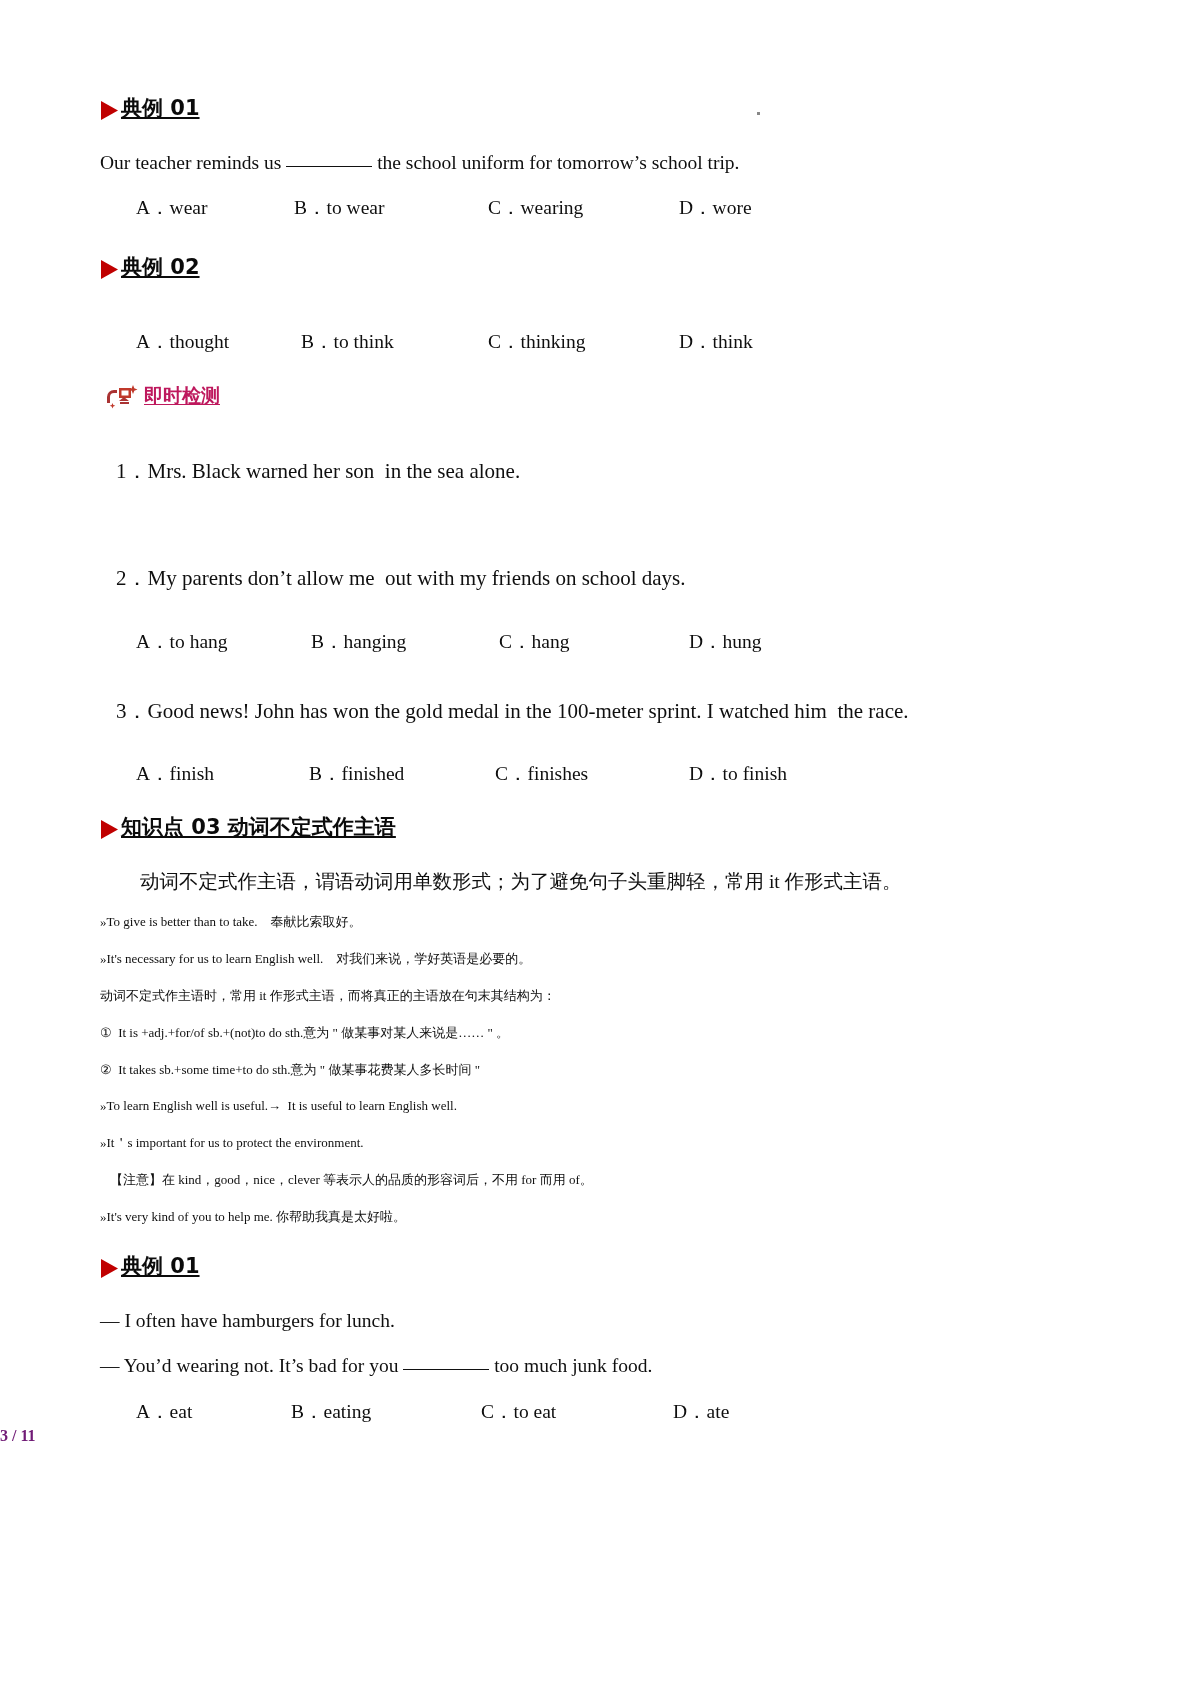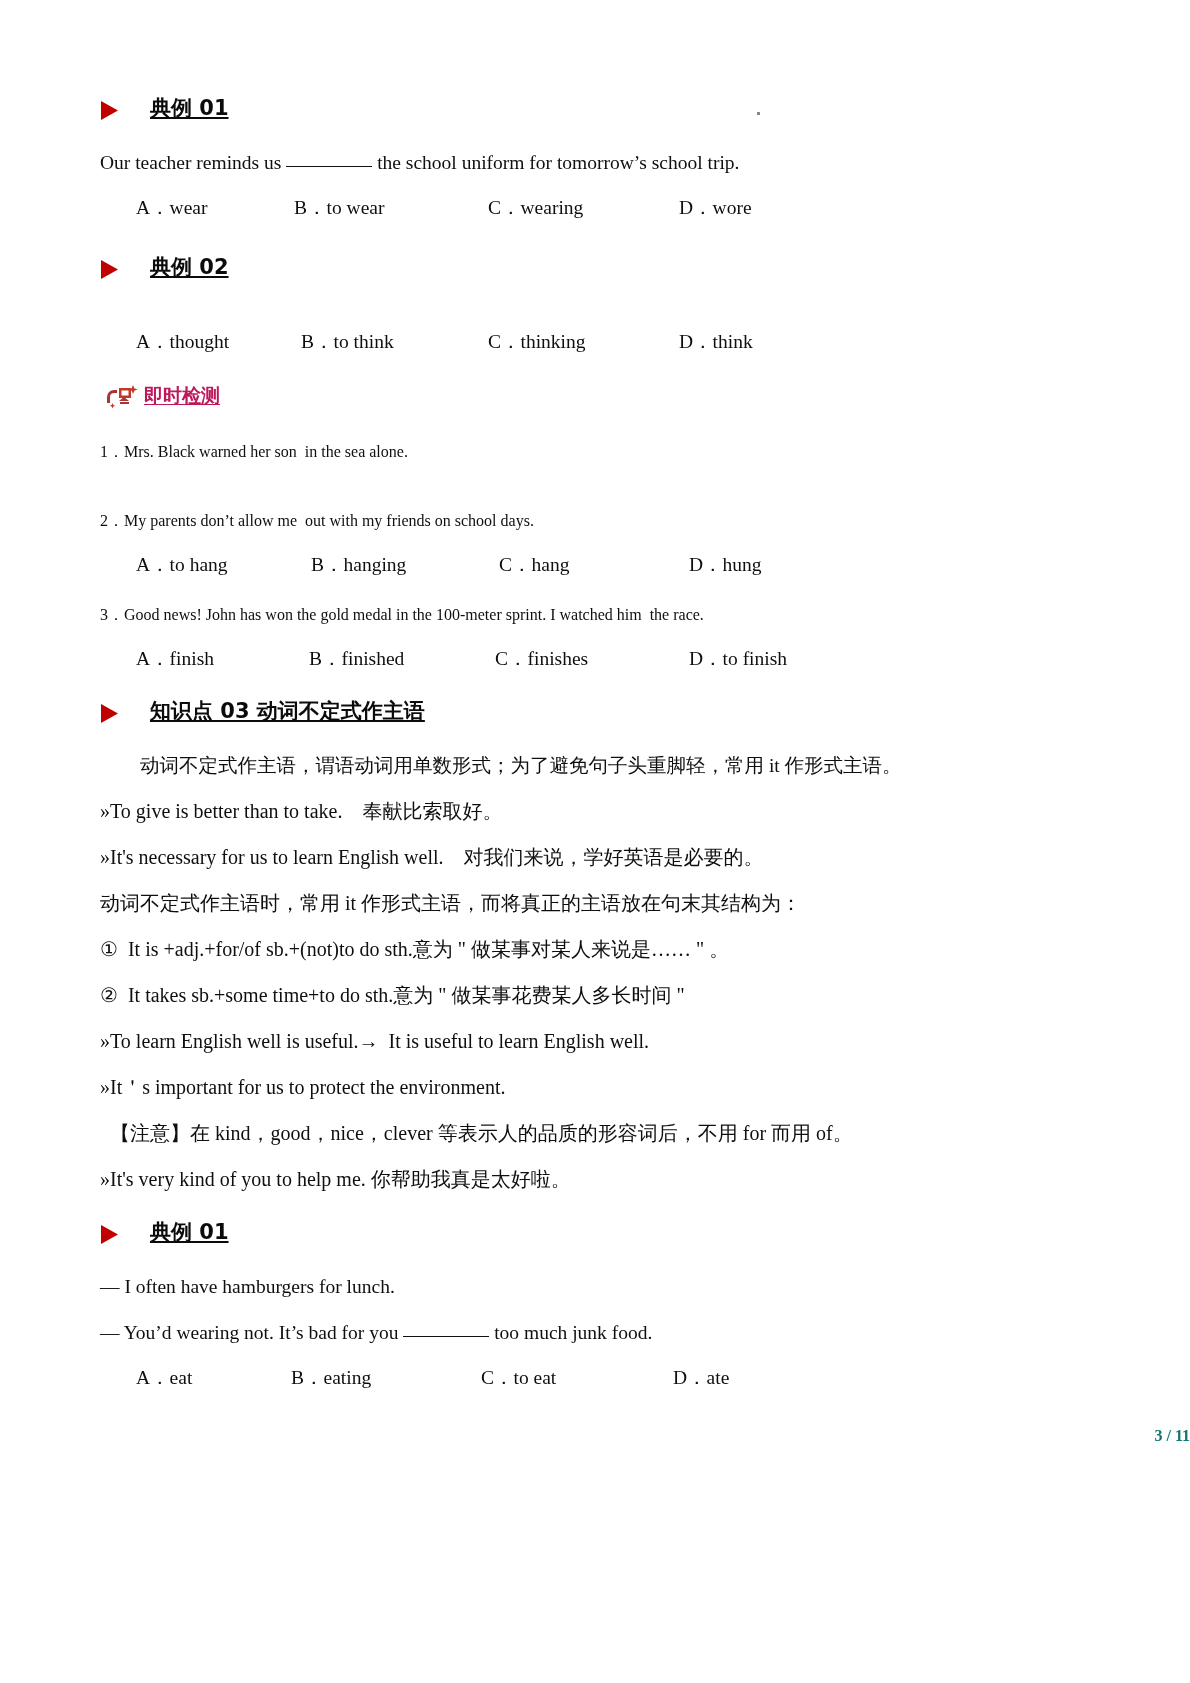--- a/index.html
+++ b/index.html
@@ -28,21 +28,20 @@
     width: 930px;
   }
 
   
   .arrow-heading {
     display: flex;
     align-items: flex-start;
     margin: 0 0 0 0;
     padding: 0;
     line-height: 1;
-    gap: 29px;
   }
   .arrow-icon {
     flex: 0 0 auto;
     width: 20px;
     height: 26px;
     margin-right: 1px;
     position: relative;
     top: 2px;
   }
   .arrow-icon svg { display: block; }
@@ -106,55 +105,55 @@
     font-size: 19.5px;
     line-height: 1.3;
     margin: 0;
     padding-left: 36px;
     white-space: pre;
     font-family: Liberation Serif, serif;
   }
   .opts .opt { flex: 0 0 auto; }
 
   .numbered {
-    font-size: 16px;
-    line-height: 1.3;
-    margin: 0;
+    font-size: 21px;
+    line-height: 1.3;
+    margin: 16px;
     white-space: pre-wrap;
   }
 
   .para {
     font-size: 19.5px;
     line-height: 1.3;
     margin: 0;
     white-space: pre-wrap;
   }
   .para-indent { text-indent: 40px; }
 
   .bullet-line {
-    font-size: 20px;
+    font-size: 13px;
     line-height: 1.3;
     margin: 0;
     white-space: pre-wrap;
   }
 
   .spacer-s { height: 20px; }
   .spacer-m { height: 28px; }
   .spacer-l { height: 34px; }
 
   .footer {
     position: absolute;
     left: 0;
     right: 0;
     top: 1427px;
-    text-align: right;
+    text-align: left;
     font-size: 16px;
     font-weight: bold;
     font-family: "Liberation Serif", serif;
-    color: #0f766e;
+    color: #701a75;
   }
   .top-dot {
     position: absolute;
     left: 757px;
     top: 112px;
     width: 3px;
     height: 3px;
     background: #888;
   }
 </style>

